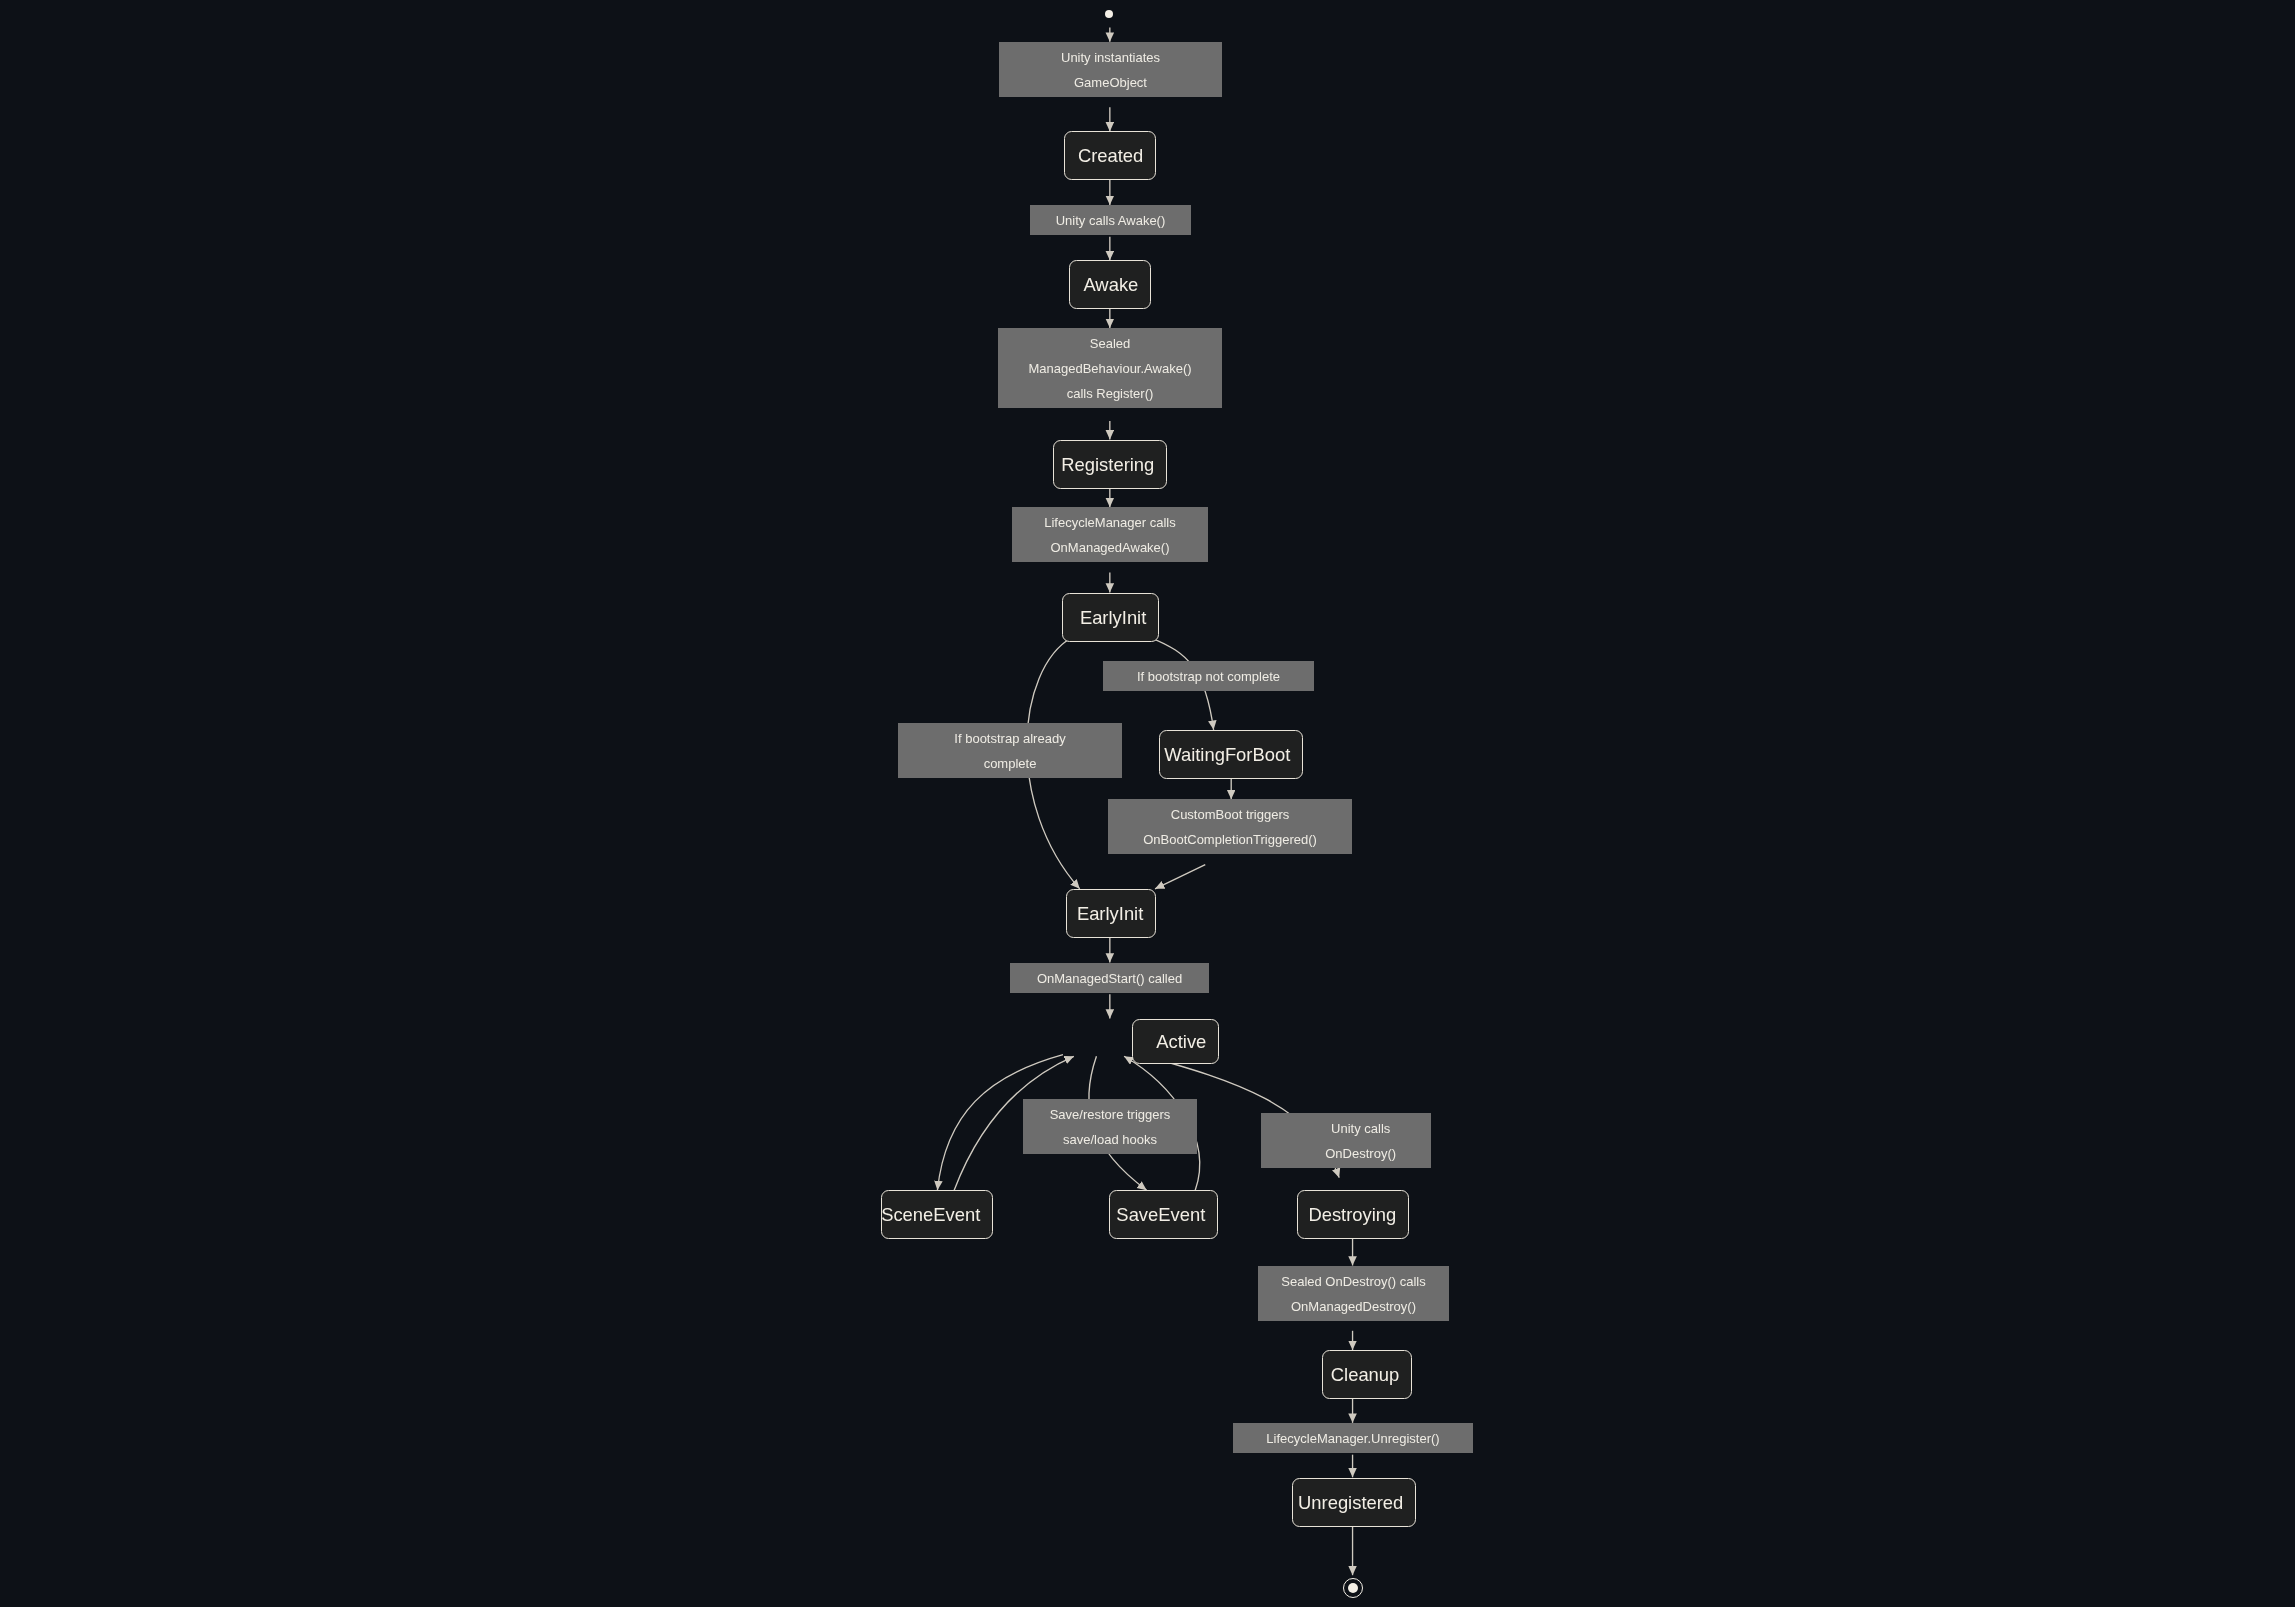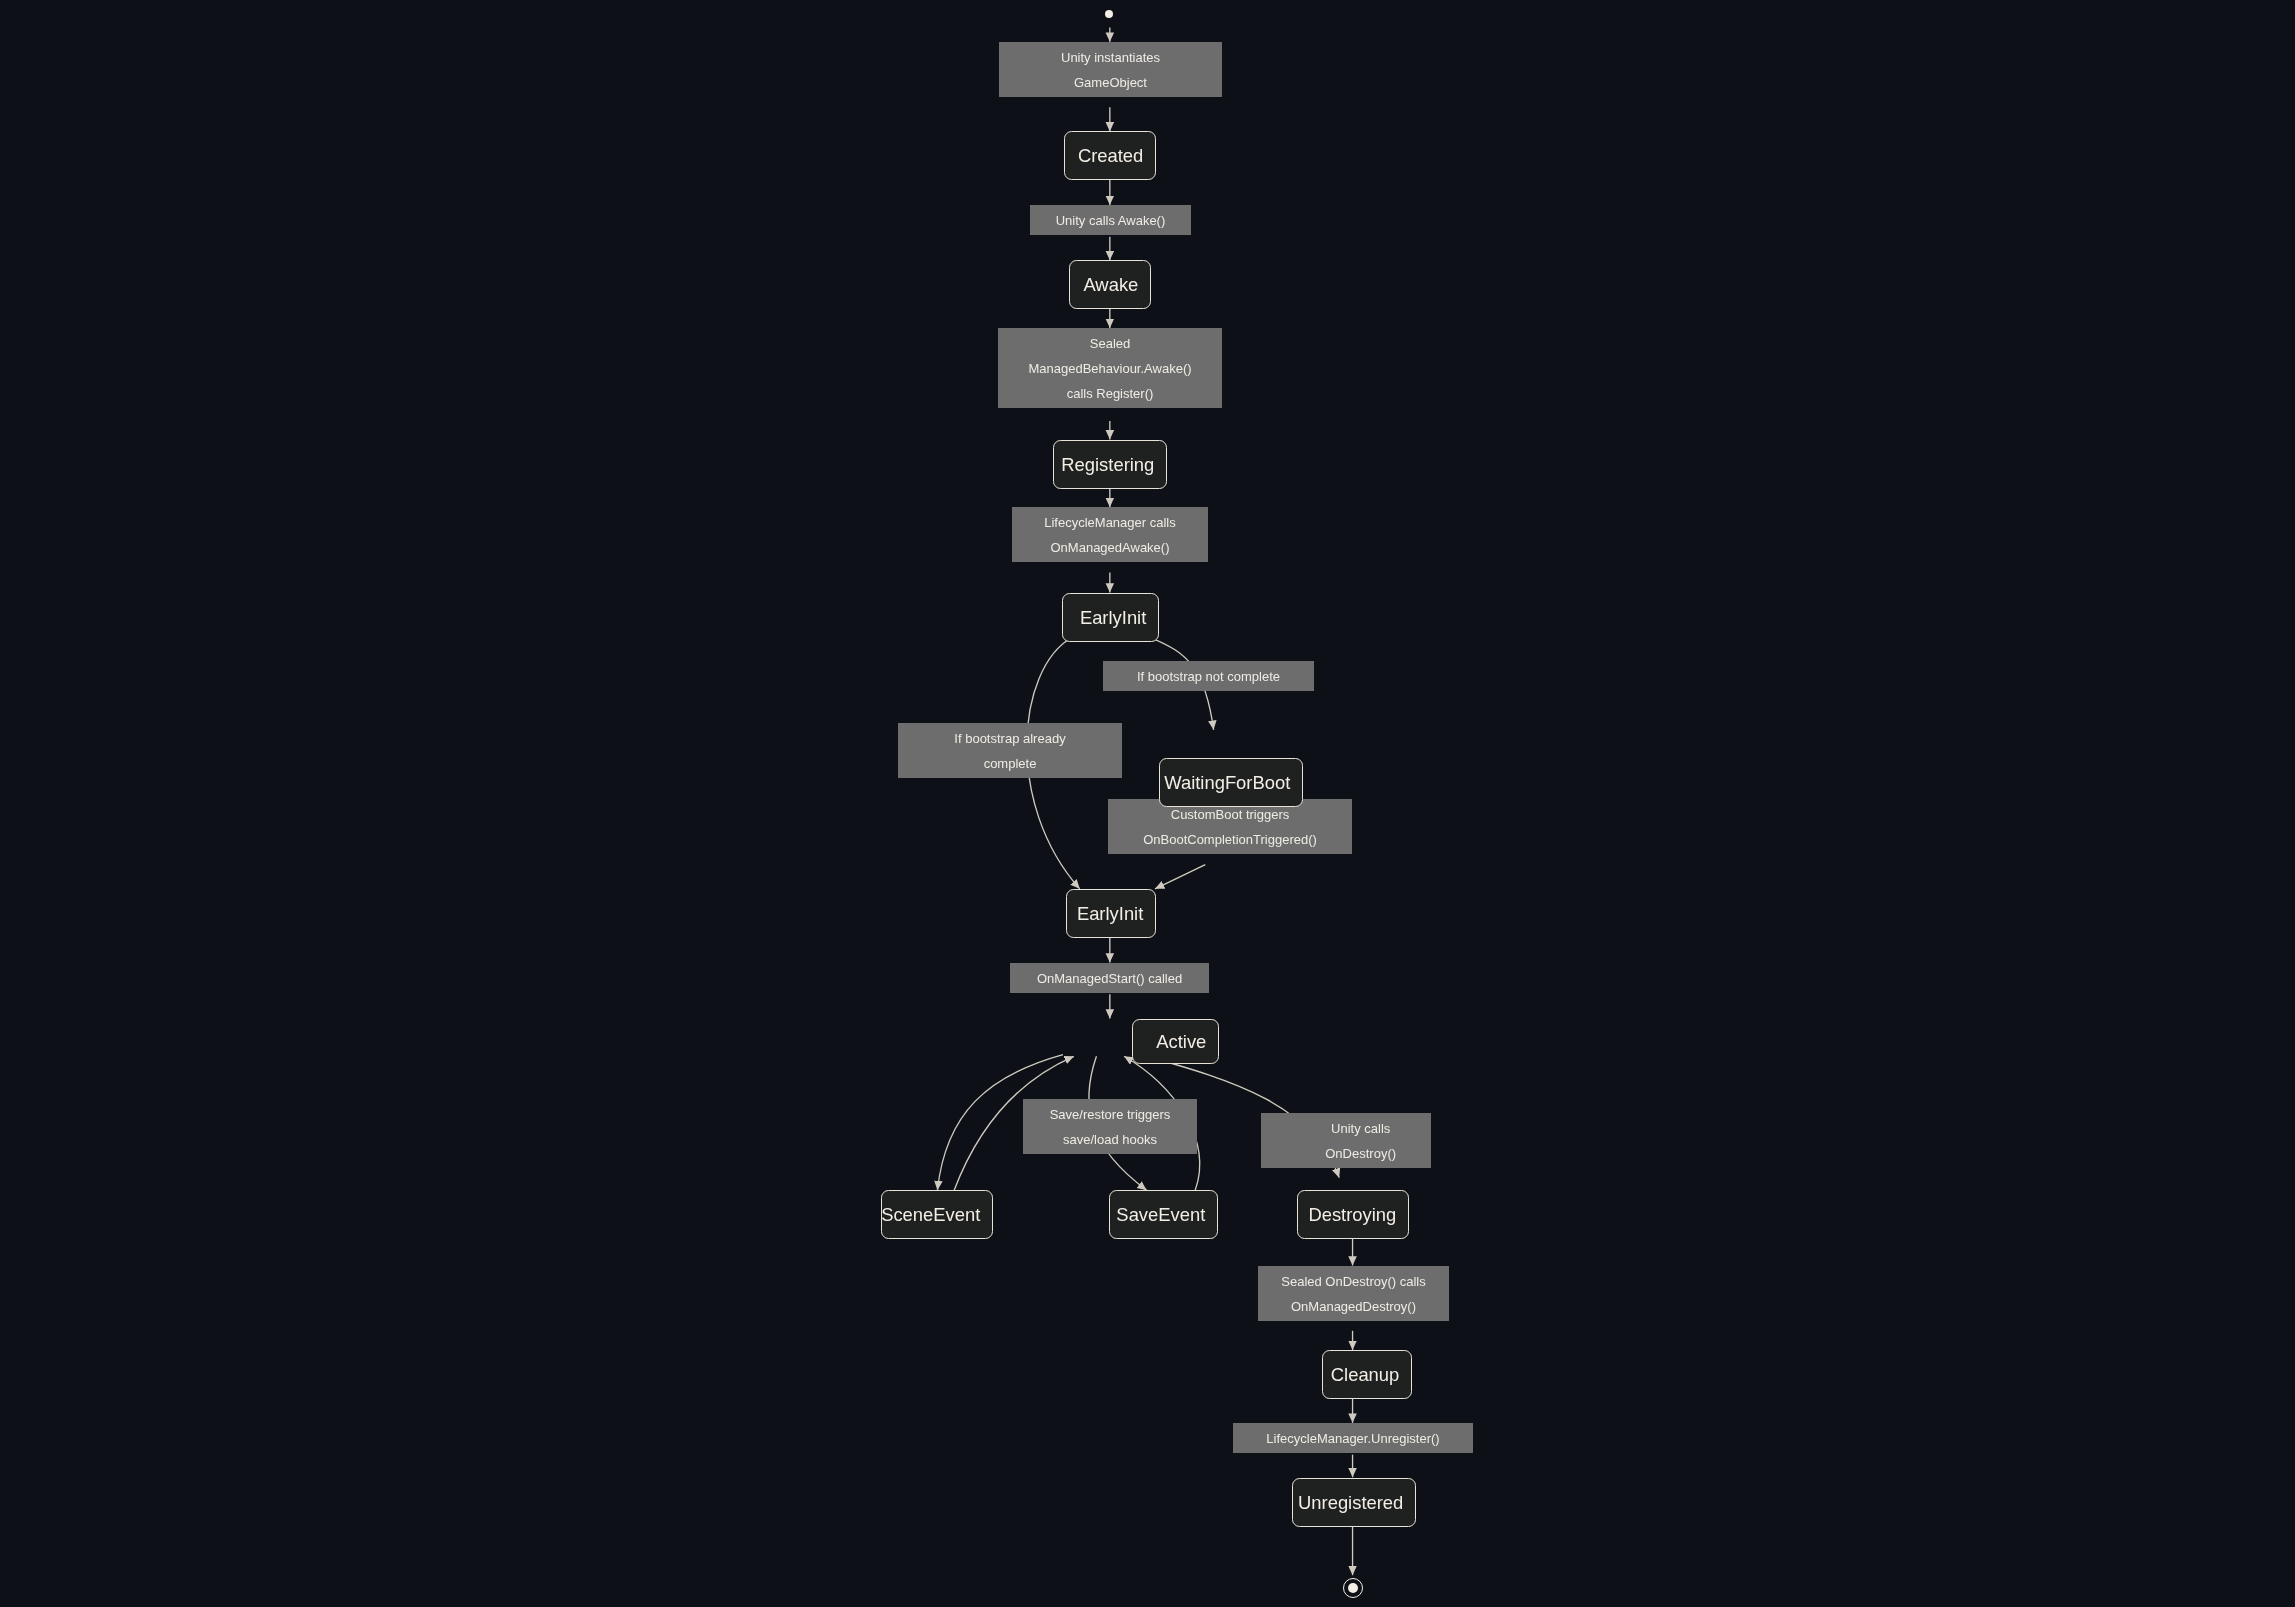--- a/index.html
+++ b/index.html
@@ -173,21 +173,21 @@
   </div>
 
   <div class="state-node" style="left:1053px; top:440px; width:114px; height:49px;">
     <span>Registering</span>
   </div>
 
   <div class="state-node" style="left:1062px; top:593px; width:97px; height:49px;">
     <span>EarlyInit</span>
   </div>
 
-  <div class="state-node" style="left:1159px; top:730px; width:144px; height:49px;margin-top:28px;">
+  <div class="state-node" style="left:1159px; top:730px; width:144px; height:49px;">
     <span>WaitingForBoot</span>
   </div>
 
   <div class="state-node" style="left:1066px; top:889px; width:90px; height:49px;">
     <span>EarlyInit</span>
   </div>
 
   <div class="state-node" style="left:1132px; top:1019px; width:87px; height:45px;">
     <span>Active</span>
   </div>

